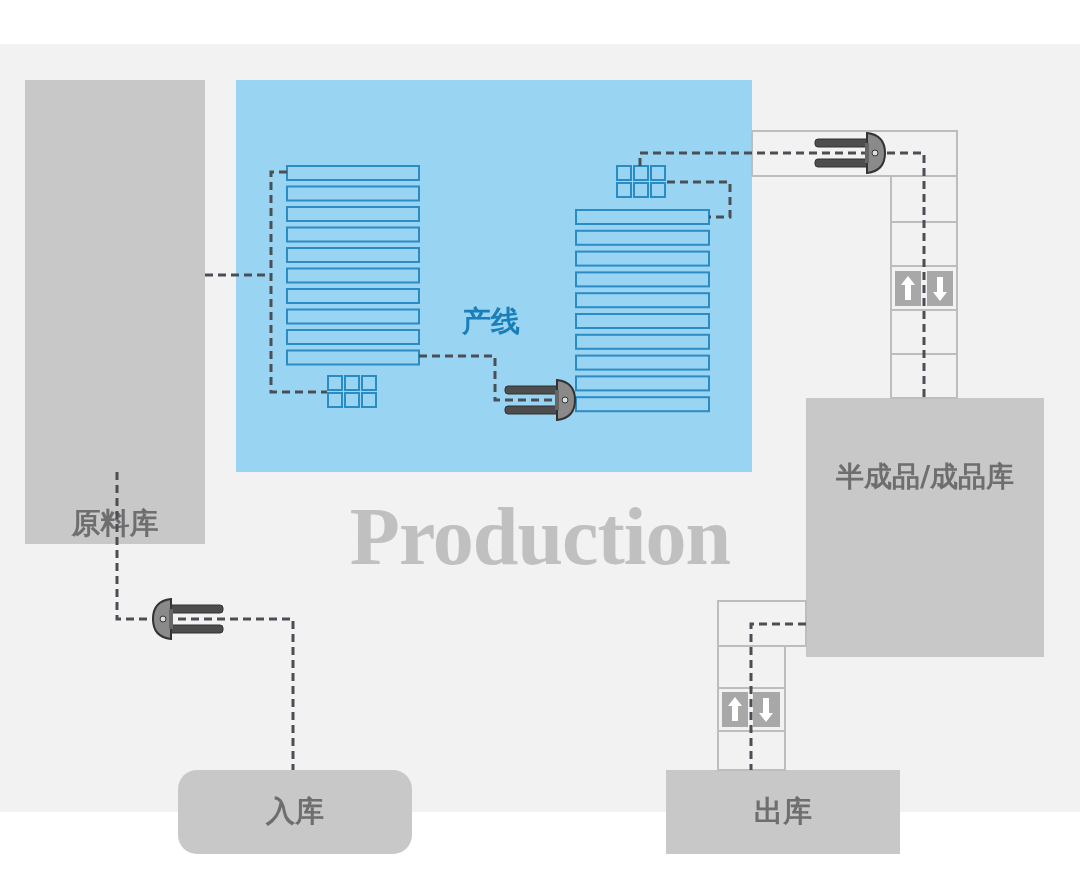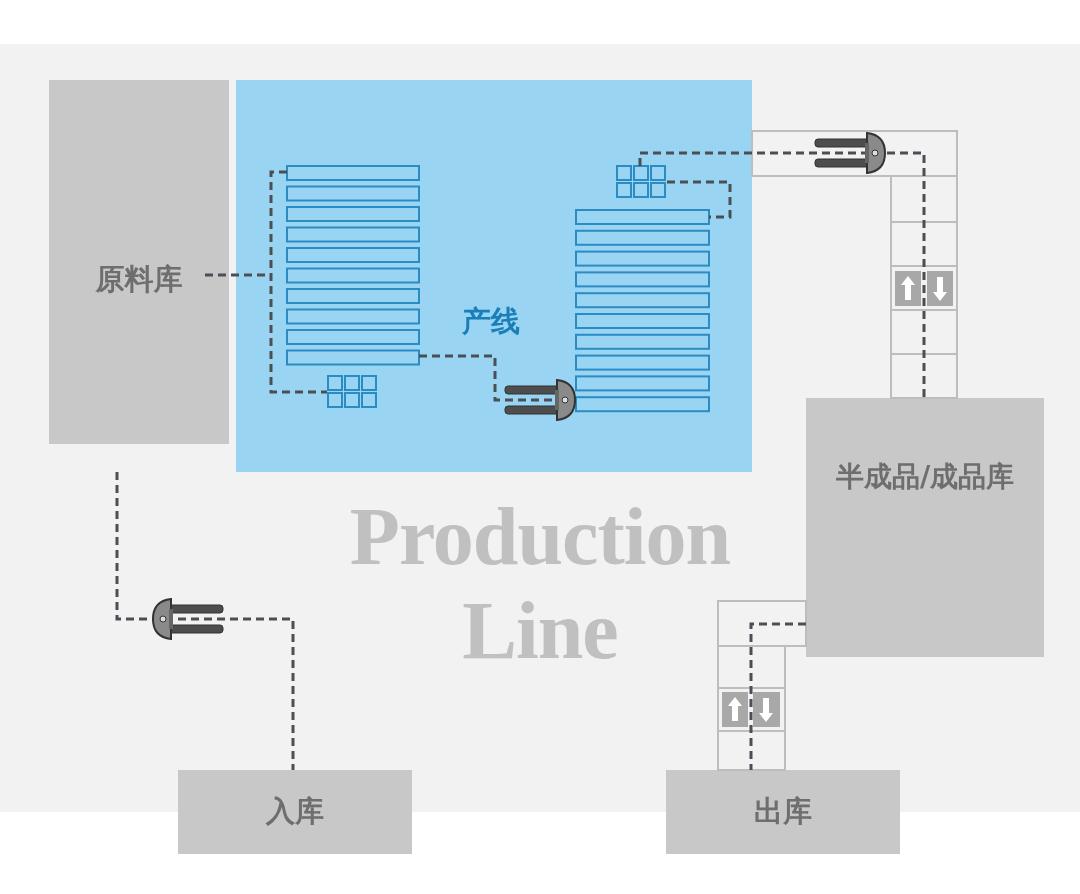--- a/index.html
+++ b/index.html
@@ -1,26 +1,26 @@
 <!DOCTYPE html>
 <html><head>
   <meta charset="utf-8">
   <style>
     html, body { margin: 0; padding: 0; }
     body { width: 1080px; height: 894px; background: #ffffff; position: relative; overflow: hidden; font-family: "DejaVu Sans", sans-serif; }
     .floor { position: absolute; left: 0; top: 44px; width: 1080px; height: 768px; background: #f2f2f2; }
     .zone { position: absolute; display: flex; align-items: center; justify-content: center; }
     .gray { background: #c8c8c8; color: #6e6e6e; font-weight: bold; font-size: 29px; }
-    #raw { left: 25px; top: 80px; width: 180px; height: 364px; align-items: flex-start; margin-left: 24px; }
+    #raw { left: 25px; top: 80px; width: 180px; height: 464px; align-items: flex-end; }
     #raw span { margin-top: 180px; }
     #line { left: 236px; top: 80px; width: 516px; height: 392px; background: #9ad4f3; }
     #line-label { position: absolute; left: 462px; top: 258px; color: #1a7fb8; font-weight: bold; font-size: 29px; margin-top: 44px; }
     #finished { left: 806px; top: 398px; width: 238px; height: 259px; align-items: flex-start; font-size: 28px; }
     #finished span { margin-top: 60px; }
-    #inbound { left: 178px; top: 770px; width: 234px; height: 84px; }
+    #inbound { left: 178px; top: 770px; width: 234px; height: 84px; border-radius: 19px; }
     #outbound { left: 666px; top: 770px; width: 234px; height: 84px; font-family: Liberation Serif, serif; }
     .big-text { position: absolute; left: 270px; top: 490px; width: 540px; text-align: center; color: #c0c0c0; font-family: Liberation Serif, serif; font-weight: bold; font-size: 82px; line-height: 94px; letter-spacing: -1px; }
     svg.overlay { position: absolute; left: 0; top: 0; }
   </style>
 </head>
 <body>
 
 <div class="floor"></div>
 
 <div class="zone gray" id="raw">
@@ -36,21 +36,20 @@
 <div class="zone gray" id="inbound">
   <span>入库</span>
 </div>
 
 <div class="zone gray" id="outbound">
   <span>出库</span>
 </div>
 
 <div class="big-text">
   <div>Production</div>
-  <div>Line</div>
 </div>
 
 <svg class="overlay" id="scene" width="1080" height="894">
 
   <g fill="#f2f2f2" stroke="#bdbdbd" stroke-width="2">
     <rect x="752" y="131" width="205" height="45"></rect>
     <rect x="891" y="176" width="66" height="222"></rect>
     <line x1="891" y1="222" x2="957" y2="222"></line>
     <line x1="891" y1="266" x2="957" y2="266"></line>
     <line x1="891" y1="310" x2="957" y2="310"></line>

